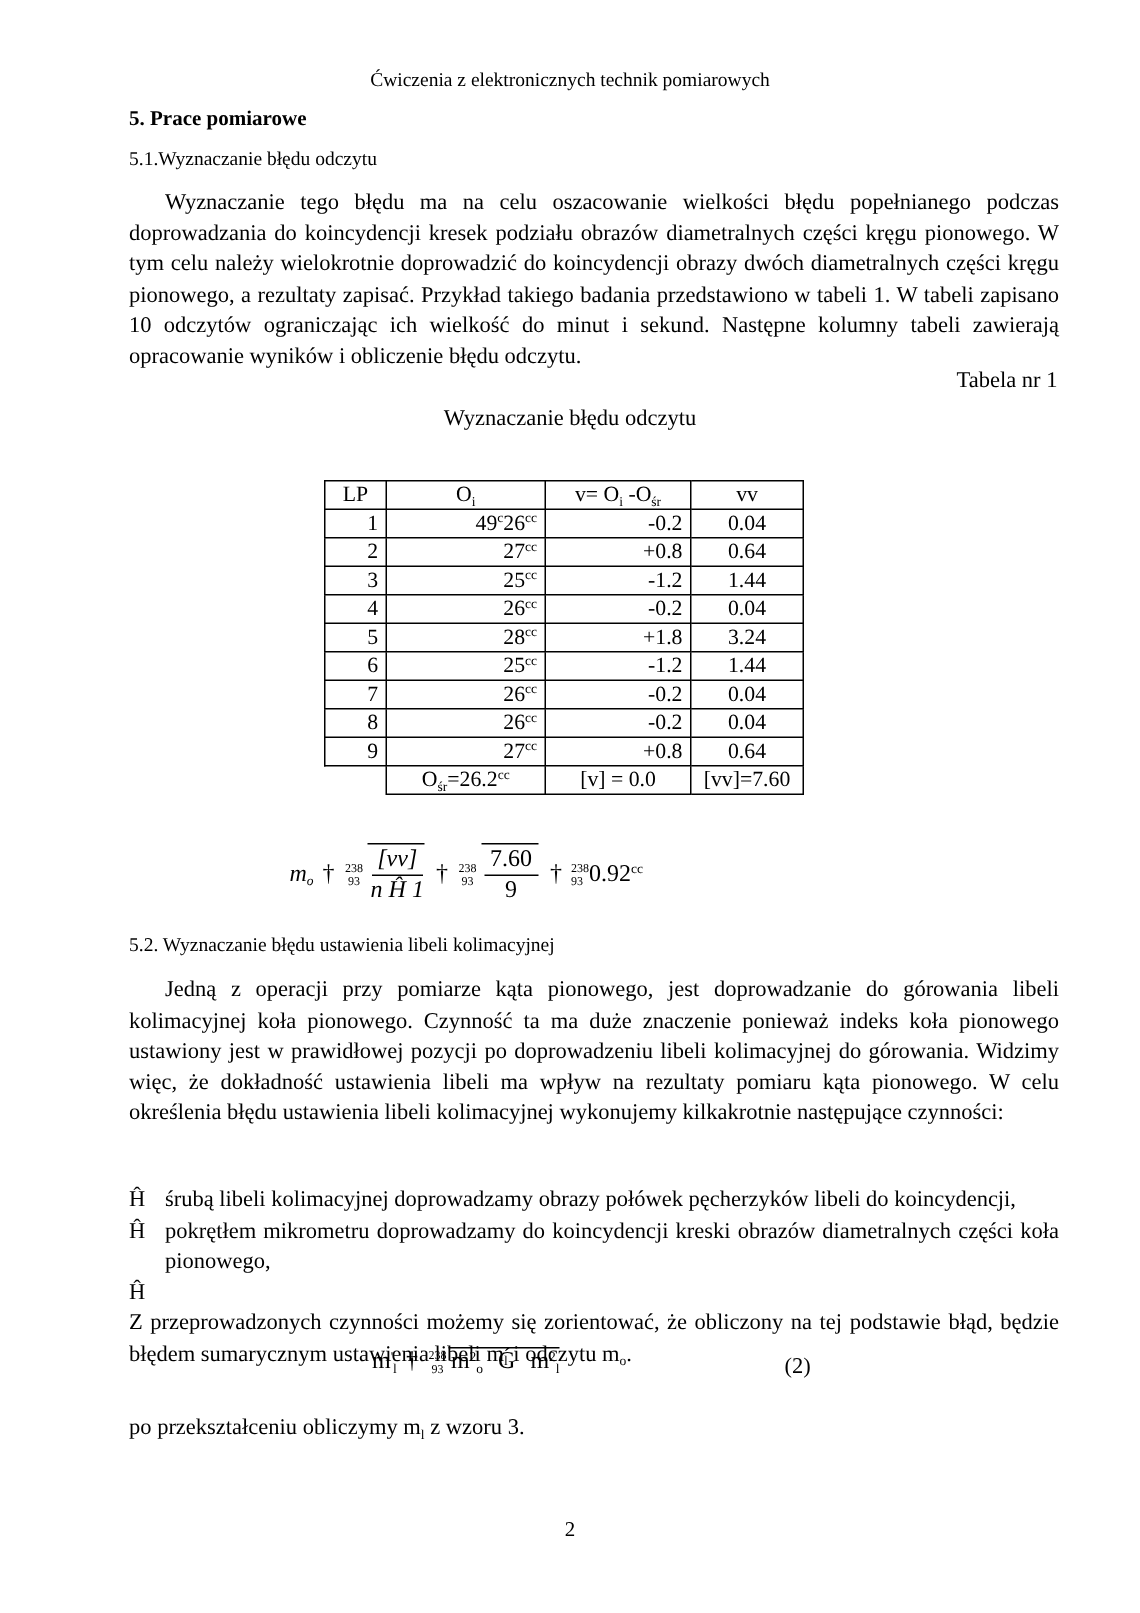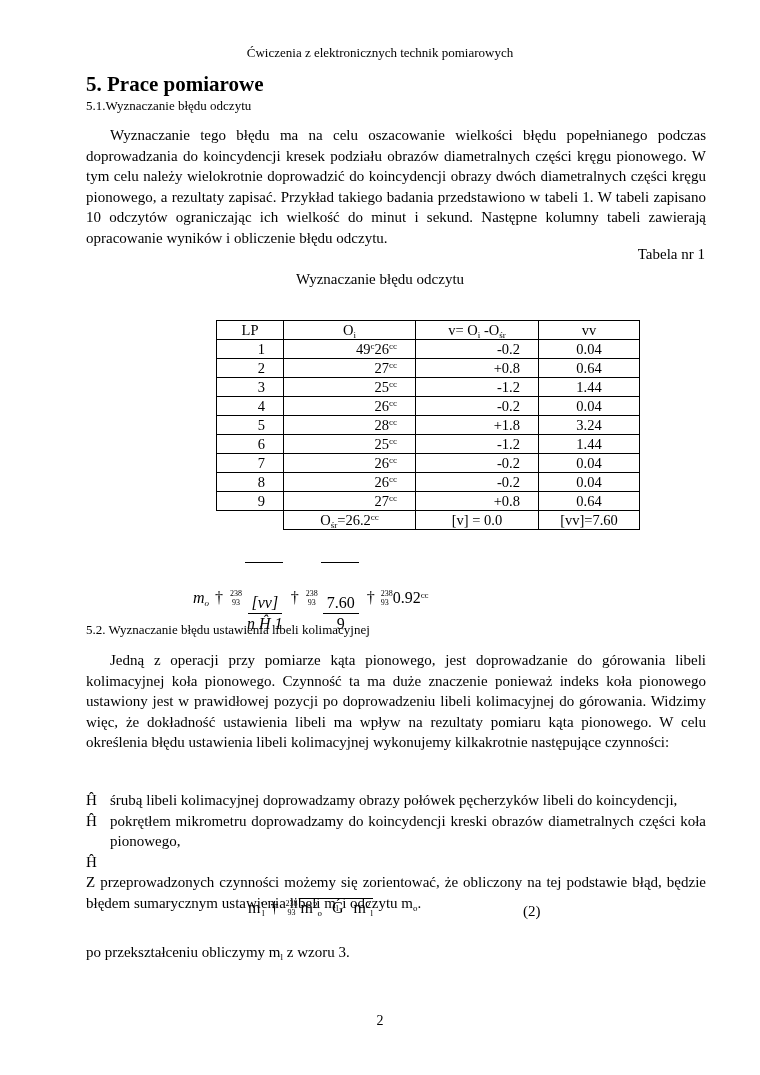--- a/index.html
+++ b/index.html
@@ -1,38 +1,38 @@
 <!DOCTYPE html>
 <html><head>
 <meta charset="utf-8">
 <style>
   html, body { margin:0; padding:0; background:#ffffff; }
   body { width:760px; height:1075px; position:relative; overflow:hidden;
          font-family:"Liberation Serif", "DejaVu Serif", serif; color:#000; font-size:15px; }
   .page-header { position:absolute; top:45px; left:0; width:760px; text-align:center; font-size:13px; }
-  .section-title { position:absolute; top:72px; left:86px; font-weight:bold; font-size:21px; }
+  .section-title { position:absolute; top:72px; left:86px; font-weight:bold; font-size:14px; }
   .subsection { position:absolute; left:86px; font-size:13px; }
   .para { position:absolute; left:86px; width:620px; text-align:justify; line-height:20.5px; font-size:15px; }
   .para .indent { display:inline-block; width:24px; }
   .table-caption-right { position:absolute; top:246px; right:55px; font-size:15px; }
   .table-title { position:absolute; top:271px; left:0; width:760px; text-align:center; font-size:15px; }
   table.data { position:absolute; top:320px; left:216px; border-collapse:collapse; font-size:14.5px; }
-  table.data td, table.data th { border:1px solid #000; padding:0 18px; height:18px; line-height:18px; font-weight:normal; }
+  table.data td, table.data th { border:1px solid #000; padding:0 5px; height:18px; line-height:18px; font-weight:normal; }
   table.data th { text-align:center; }
   table.data td.c-lp { width:30px; text-align:right; }
   table.data td.c-oi { width:95px; text-align:right; }
   table.data td.c-v { width:86px; text-align:right; }
   table.data td.c-vv { width:64px; text-align:center; }
   table.data tr.sum td { text-align:center; }
   table.data td.blank { border-left:none; border-bottom:none; }
   sup { font-size:9px; vertical-align:5px; line-height:0; }
   sub { font-size:9px; vertical-align:-3px; line-height:0; }
   .formula1 { position:absolute; top:562px; left:193px; font-size:16px; display:flex; align-items:center; }
   .frac { display:inline-flex; flex-direction:column; align-items:center; margin:0 2px; }
-  .frac .num { border-bottom:1px solid #000; padding:0 4px; line-height:20px;margin-top:30px; }
+  .frac .num { border-bottom:1px solid #000; padding:0 4px; line-height:20px; }
   .frac .den { line-height:20px; }
   .root { display:inline-flex; align-items:center; }
   .root .rad { font-size:8px; line-height:9px; width:14px; text-align:center; }
   .root .radline { border-top:1px solid #000; padding-left:2px; }
   .sym { margin:0 6px; }
   .bullet-list { position:absolute; top:790px; left:86px; width:620px; font-size:15px; line-height:20.5px; }
   .bullet { display:flex; text-align:justify; }
   .bullet .mark { width:24px; flex:none; }
   .formula2 { position:absolute; top:898px; left:248px; font-size:16px; display:flex; align-items:center; }
   .eq-num { position:absolute; top:903px; left:523px; font-size:15px; }

